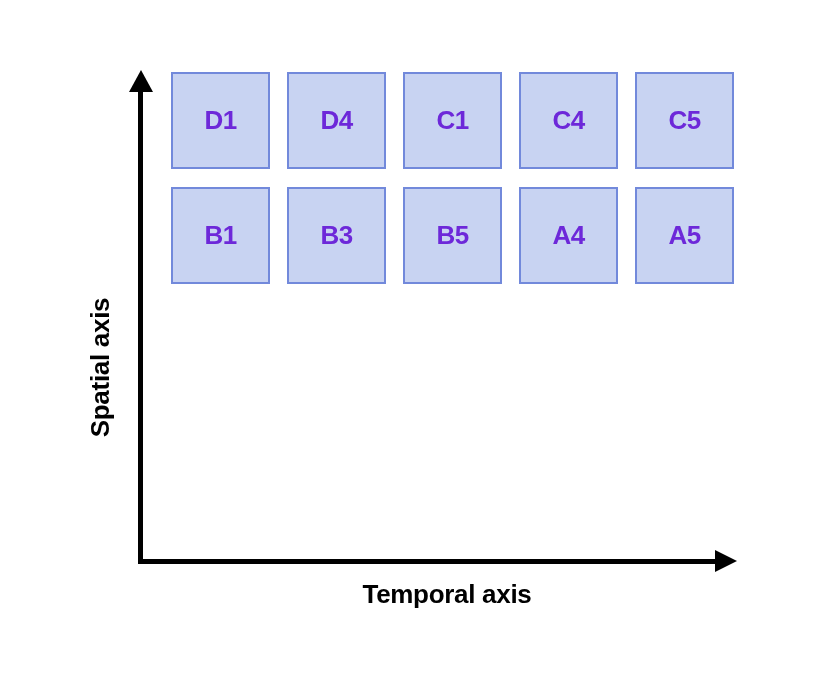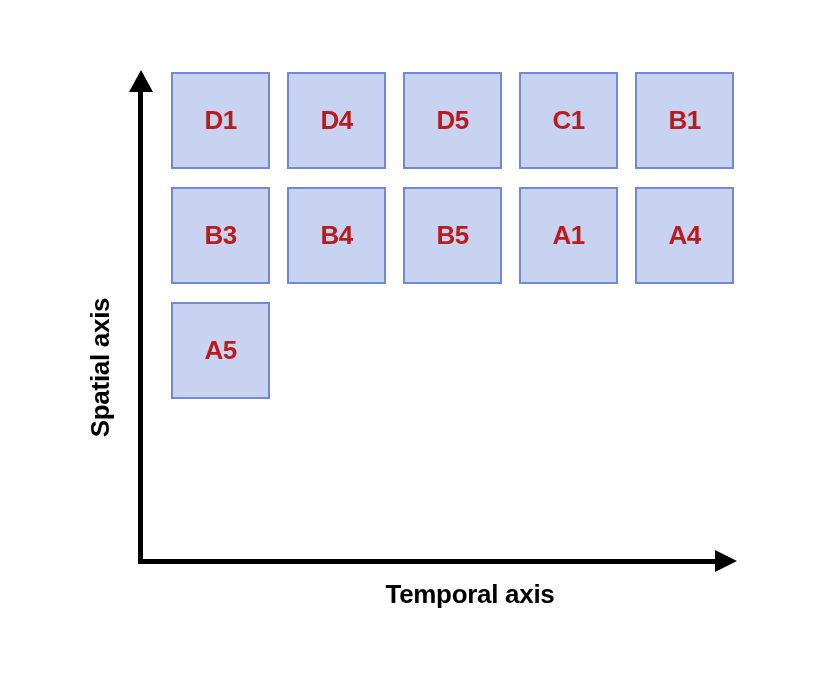--- a/index.html
+++ b/index.html
@@ -52,21 +52,21 @@
     width: 200px;
     text-align: center;
     transform: rotate(-90deg);
     font-size: 26px;
     font-weight: 700;
     color: #000000;
     letter-spacing: -0.3px;
   }
   .x-axis-label {
     position: absolute;
-    left: 350px; top: 579px;
+    left: 327px; top: 579px;
     width: 240px;
     text-align: center;
     font-size: 26px;
     font-weight: 700;
     color: #000000;
     letter-spacing: -0.3px;
   }
 
   
   .grid {
@@ -79,44 +79,43 @@
     row-gap: 18px;
   }
   .cell {
     background: #C8D3F2;
     border: 2px solid #7289DB;
     display: flex;
     align-items: center;
     justify-content: center;
     font-size: 26px;
     font-weight: 700;
-    color: #b91c1c;
+    color: #6d28d9;
     letter-spacing: -0.5px;
   }
 </style>
 </head>
 <body>
 
 <div class="canvas">
 
   <div class="y-axis-line"></div>
   <div class="y-axis-arrowhead"></div>
   <div class="y-axis-label">Spatial axis</div>
 
   <div class="x-axis-line"></div>
   <div class="x-axis-arrowhead"></div>
   <div class="x-axis-label">Temporal axis</div>
 
   <div class="grid">
     <div class="cell">D1</div>
     <div class="cell">D4</div>
-    <div class="cell">D5</div>
     <div class="cell">C1</div>
+    <div class="cell">C4</div>
+    <div class="cell">C5</div>
     <div class="cell">B1</div>
     <div class="cell">B3</div>
-    <div class="cell">B4</div>
     <div class="cell">B5</div>
-    <div class="cell">A1</div>
     <div class="cell">A4</div>
     <div class="cell">A5</div>
   </div>
 
 </div>
 
 </body></html>

